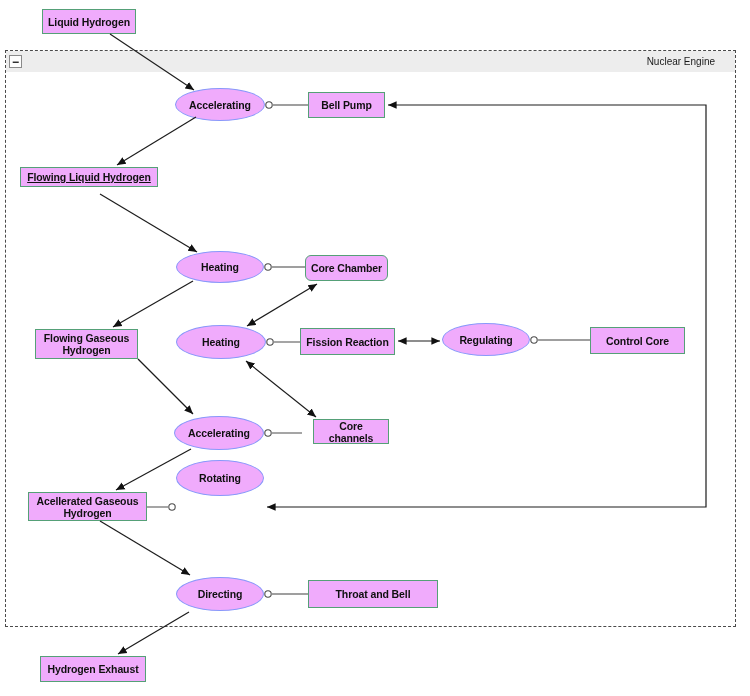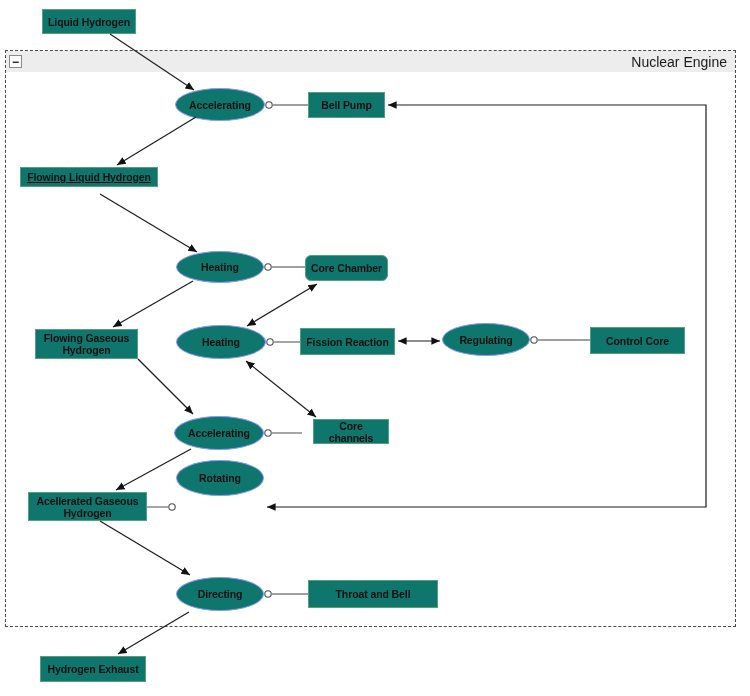--- a/index.html
+++ b/index.html
@@ -17,25 +17,25 @@
     background:var(--header-bg,#eee);
     display:flex; align-items:center;
   }
   #collapse-btn {
     width:13px; height:13px; margin-left:3px; box-sizing:border-box;
     border:1px solid #8a8a8a; background:#fdfdfd; color:#111;
     font:bold 12px/10px "Liberation Sans", sans-serif;
     display:flex; align-items:center; justify-content:center; cursor:default;
   }
   #group-title {
-    margin-left:auto; padding-right:8px; font-size:14px; color:#1a1a1a;
+    margin-left:auto; padding-right:20px; font-size:10px; color:#1a1a1a;
   }
   
   .node {
-    position:absolute; box-sizing:border-box; background:#0f766e;
+    position:absolute; box-sizing:border-box; background:#f0abfc;
     display:flex; align-items:center; justify-content:center; text-align:center;
     font:bold 10.5px/12px "Liberation Sans", sans-serif; color:#101010;
     letter-spacing:-0.1px;
   }
   .node.box     { border:1px solid var(--box-border,#55a077); }
   .node.ellipse { border:1px solid var(--ellipse-border,#8898fa); border-radius:50%; }
   .node span { display:block; padding:0 2px; }
   
   #edges { position:absolute; left:0; top:0; pointer-events:none; }
   .edge-flow  { fill:none; stroke:var(--arrow-color,#2e2e2e); stroke-width:1.2; }

